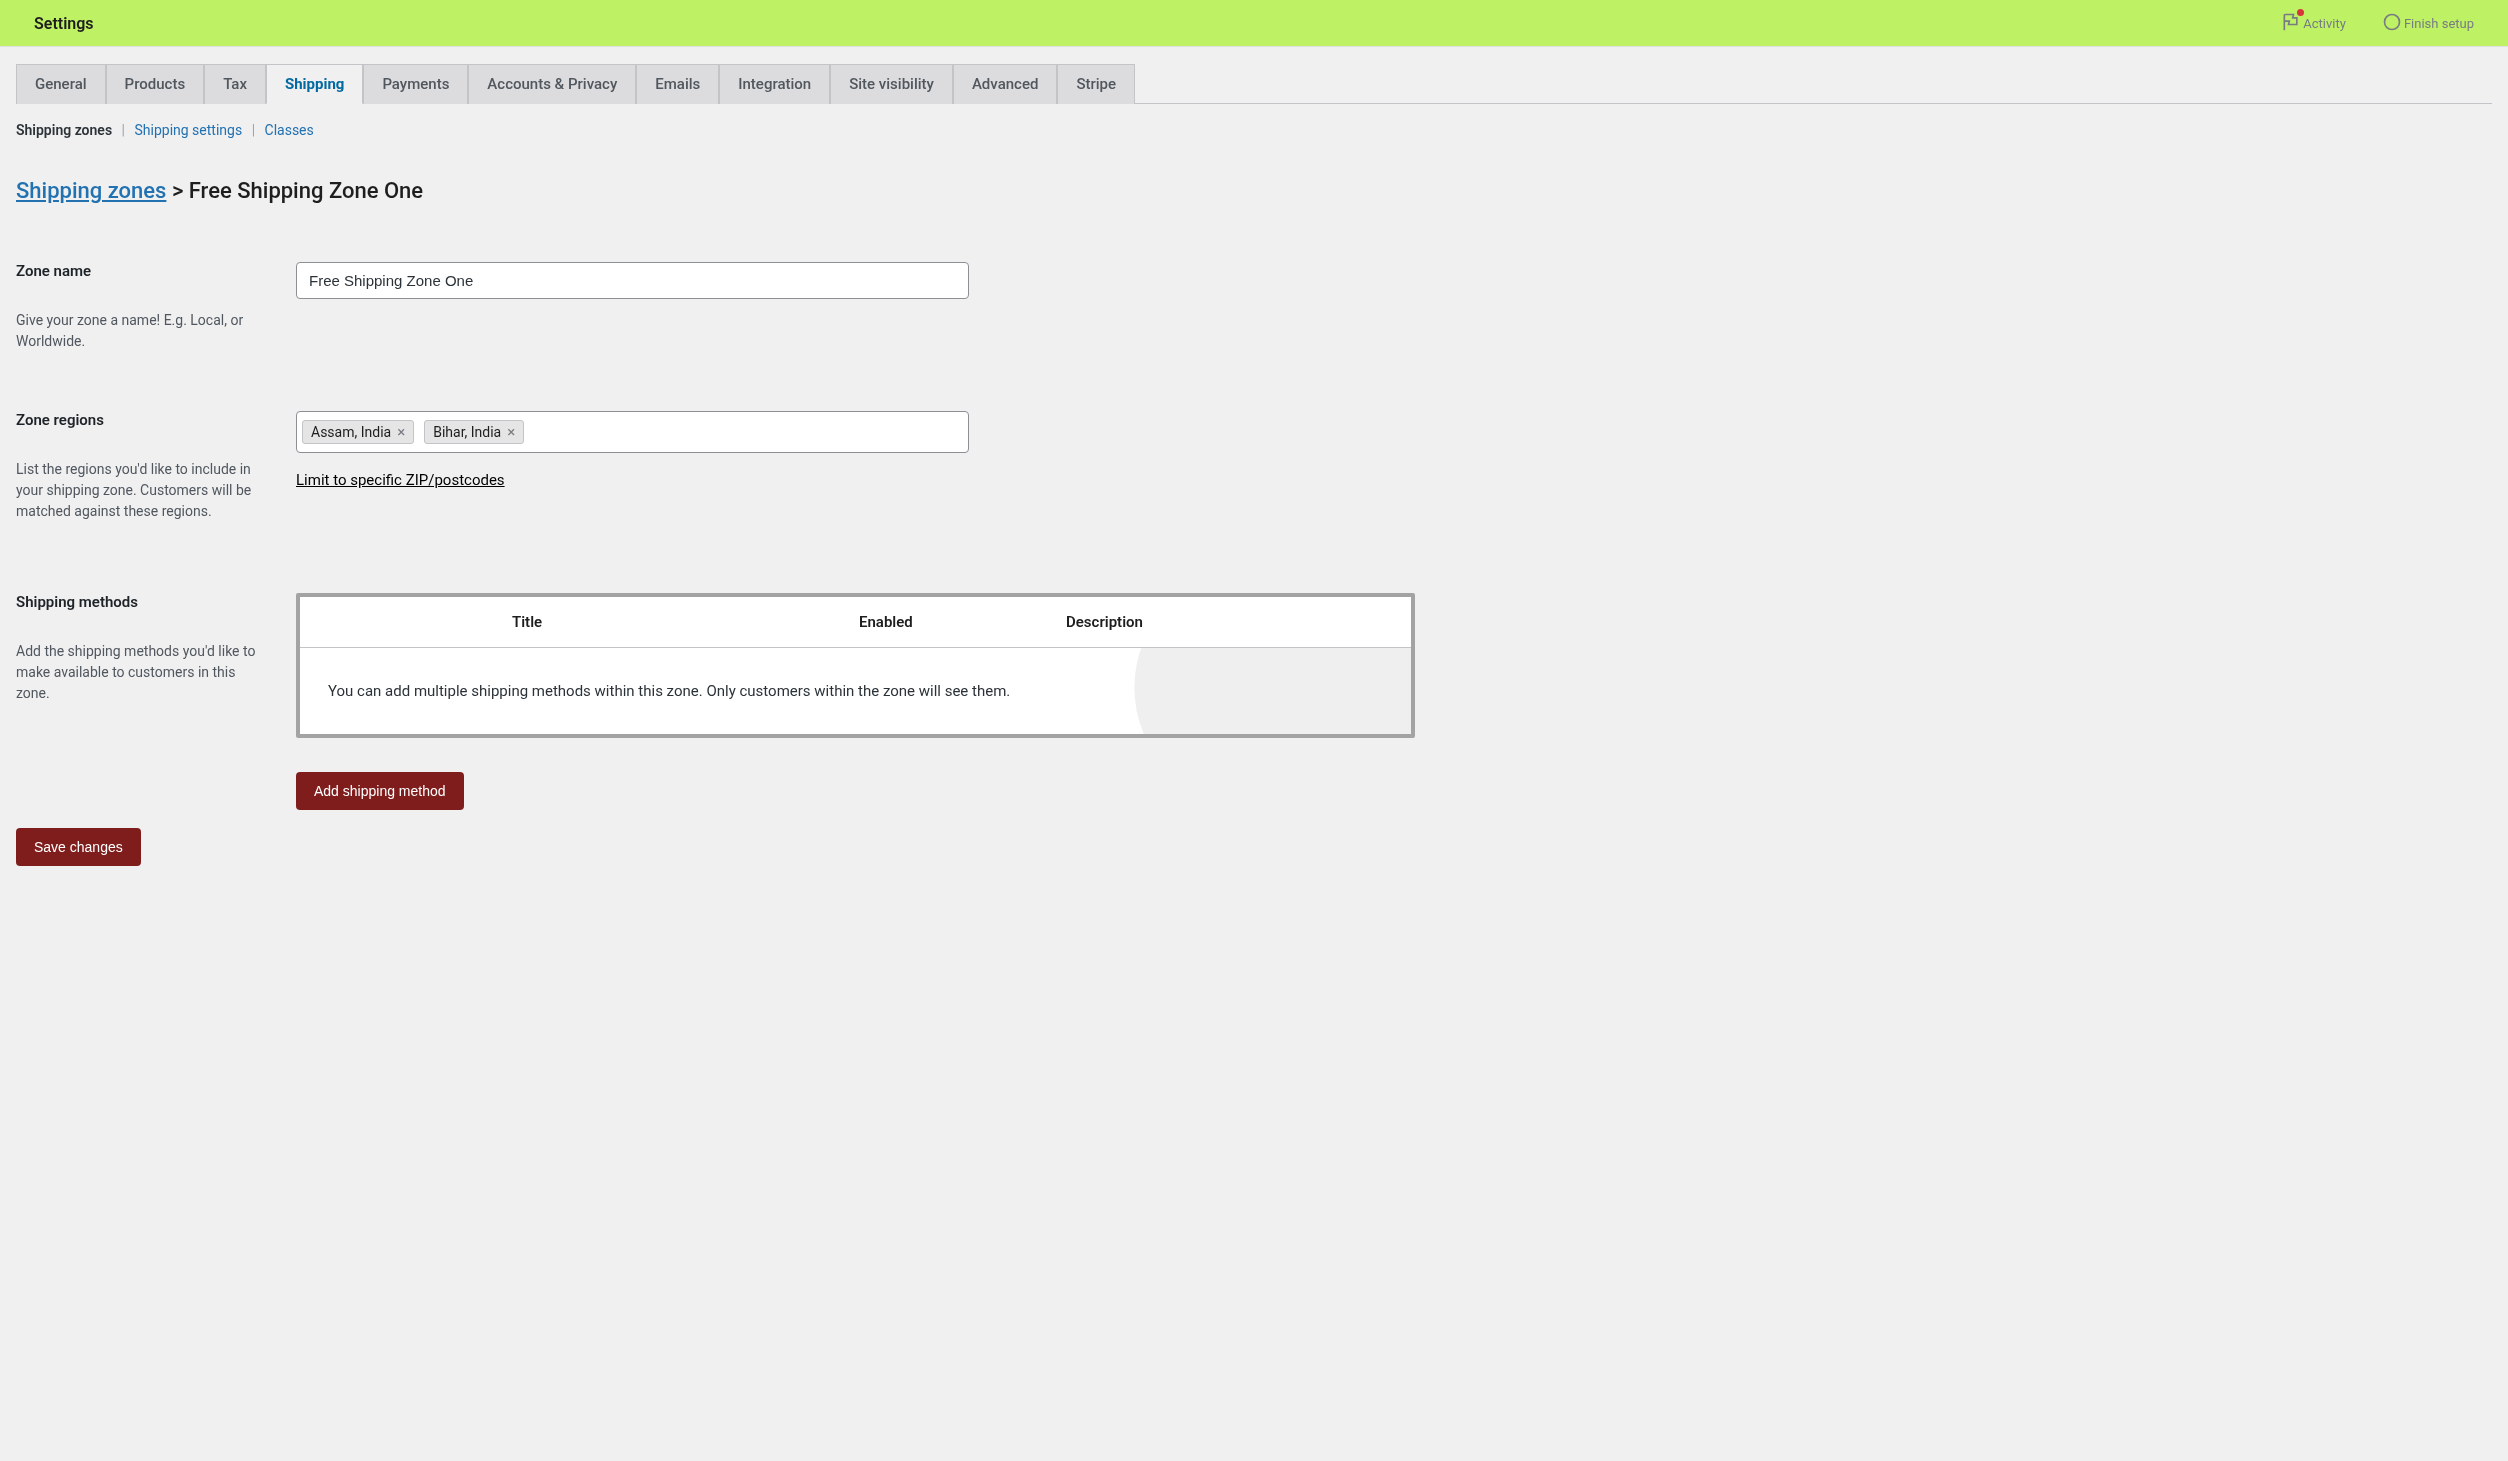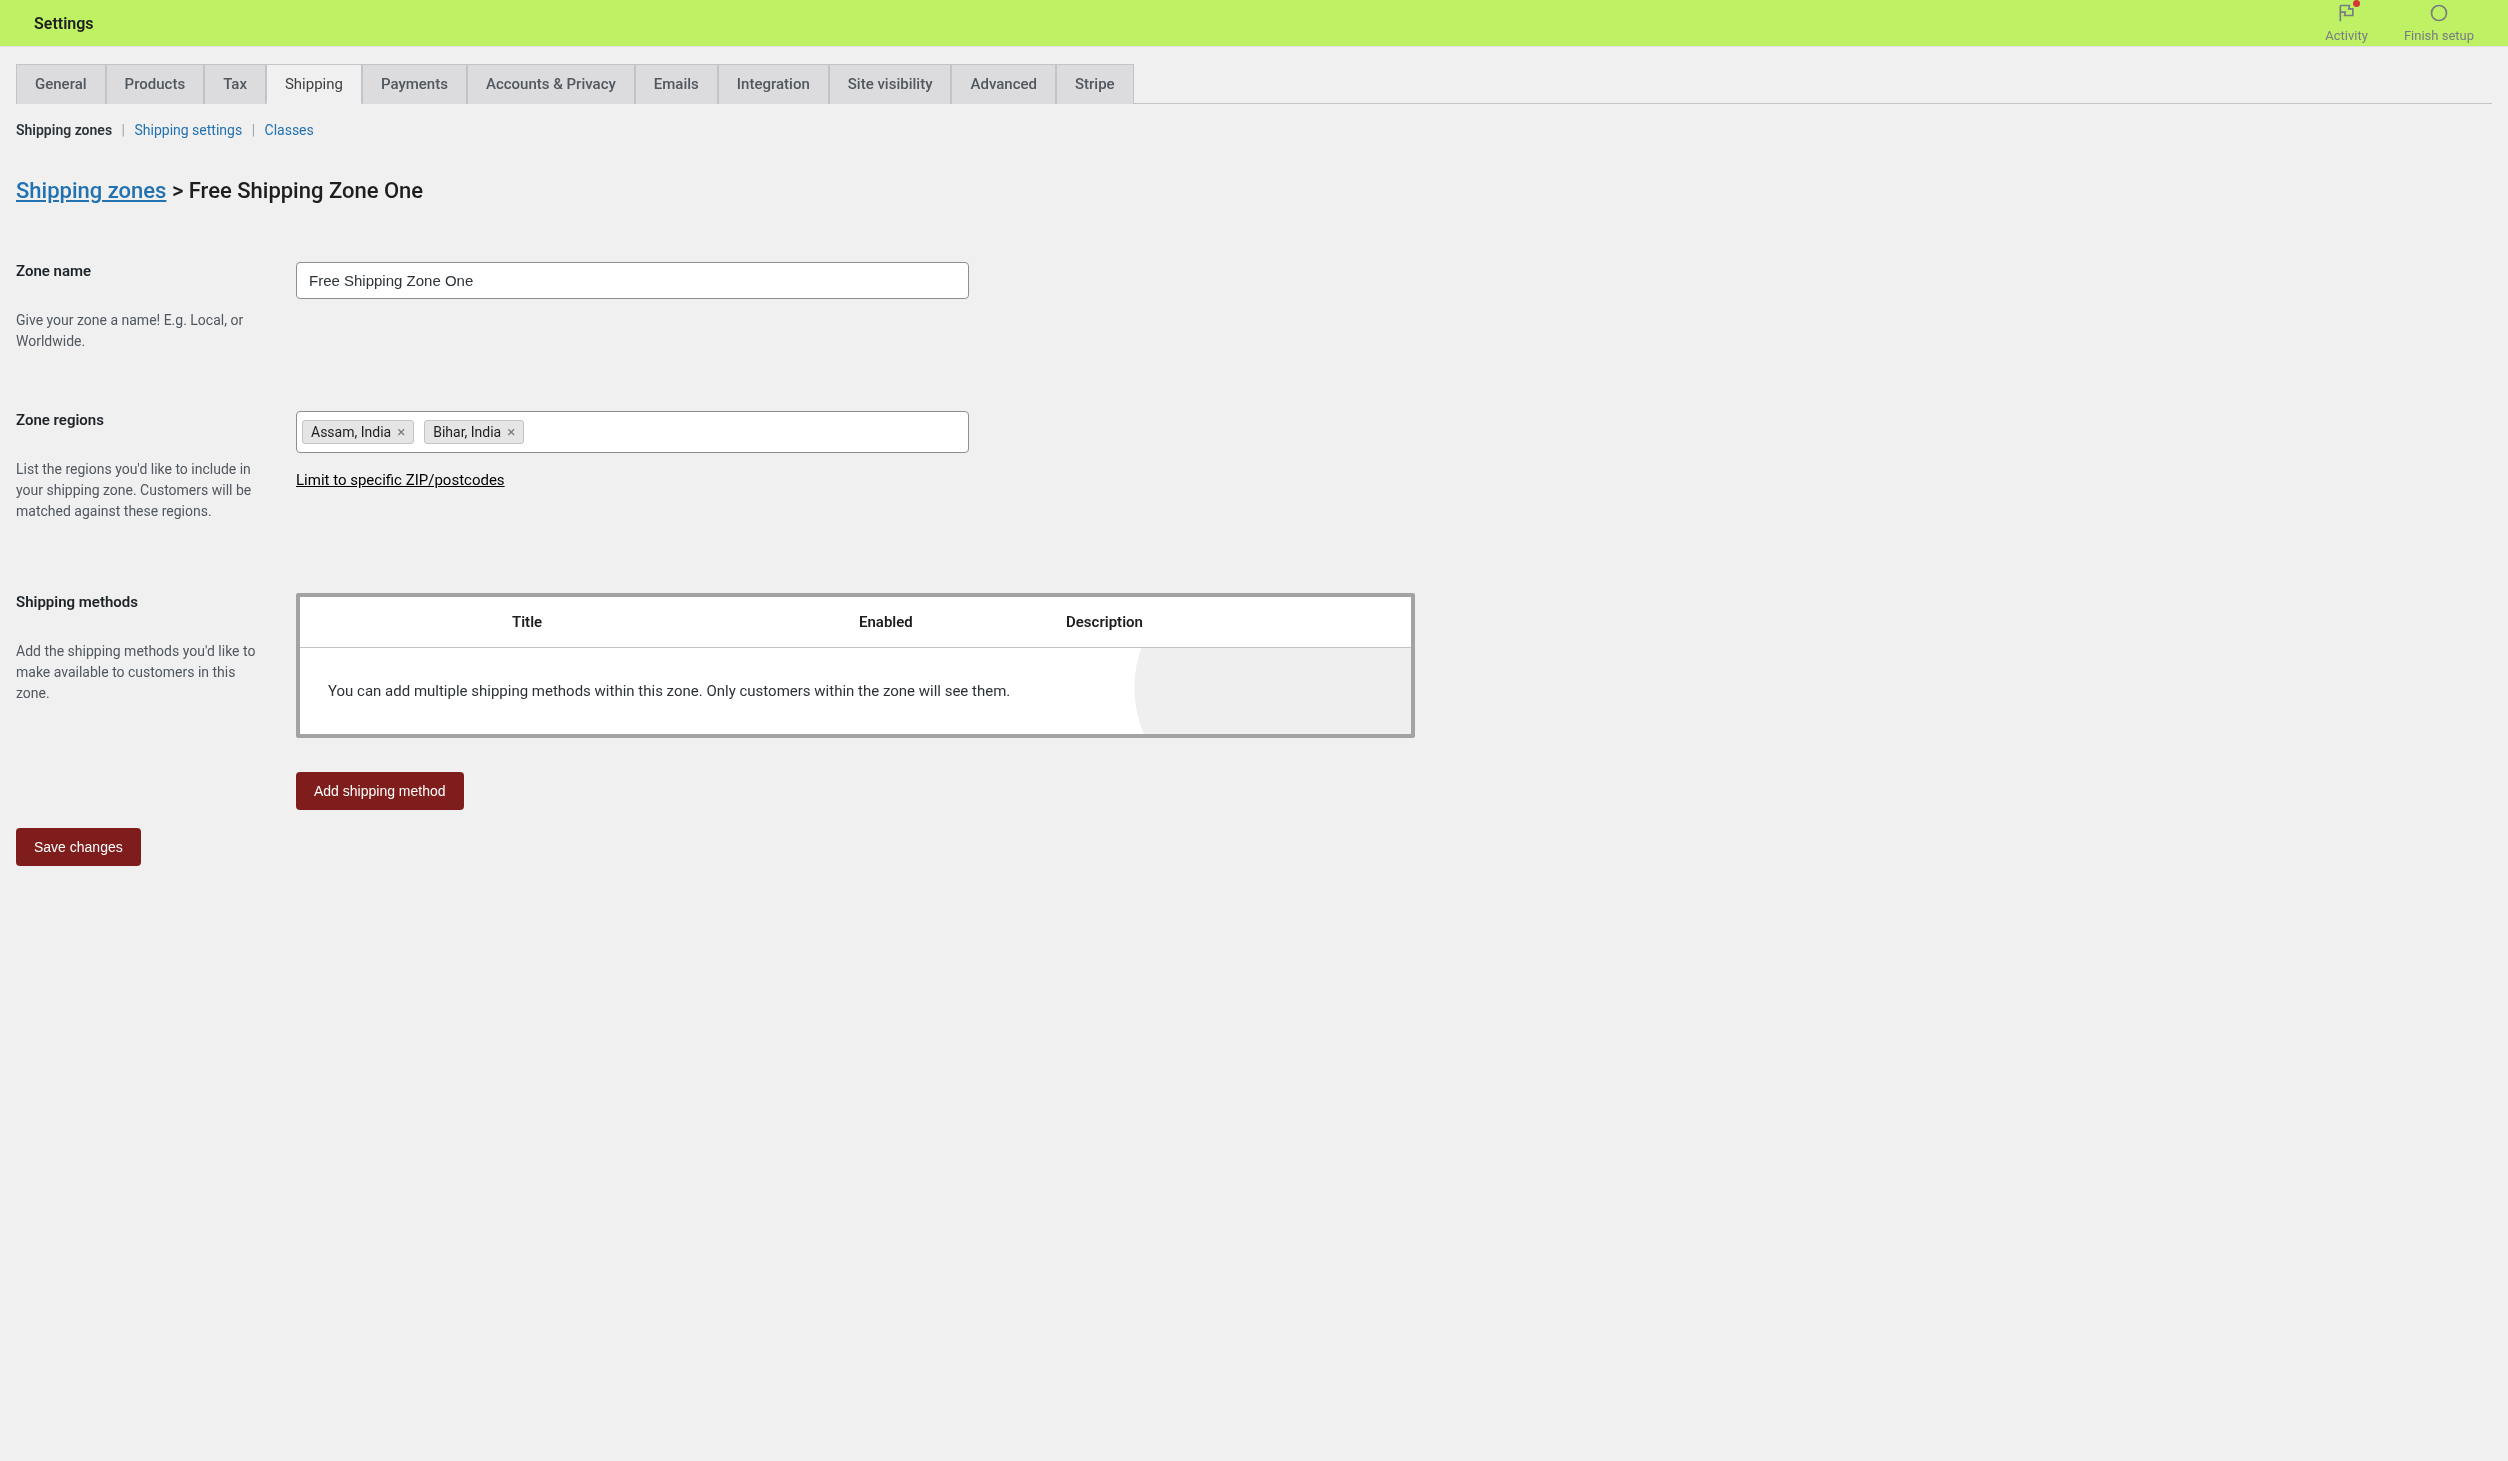--- a/index.html
+++ b/index.html
@@ -27,21 +27,21 @@
   font-weight: 600;
   color: #1e1e1e;
 }
 .topbar-right {
   display: flex;
   gap: 36px;
   align-items: center;
 }
 .topbar-item {
   display: flex;
-  flex-direction: column;
+  flex-direction: row;
   align-items: center;
   gap: 2px;
   color: #787c82;
   font-size: 13px;
   cursor: pointer;
 }
 .icon-svg {
   width: 20px;
   height: 20px;
 }
@@ -73,23 +73,23 @@
   padding: 10px 18px;
   color: #50575e;
   font-size: 15px;
   font-weight: 500;
   cursor: pointer;
   position: relative;
   top: 1px;
 }
 .nav-tab.active {
   background: #f0f0f1;
-  color: #404040;
+  color: #0369a1;
   border-bottom: 1px solid #f0f0f1;
-  font-weight: 400;
+  font-weight: 700;
 }
 .subtabs {
   margin-top: 18px;
   font-size: 14px;
 }
 .subtab-link {
   color: #2271b1;
   text-decoration: none;
   cursor: pointer;
 }

